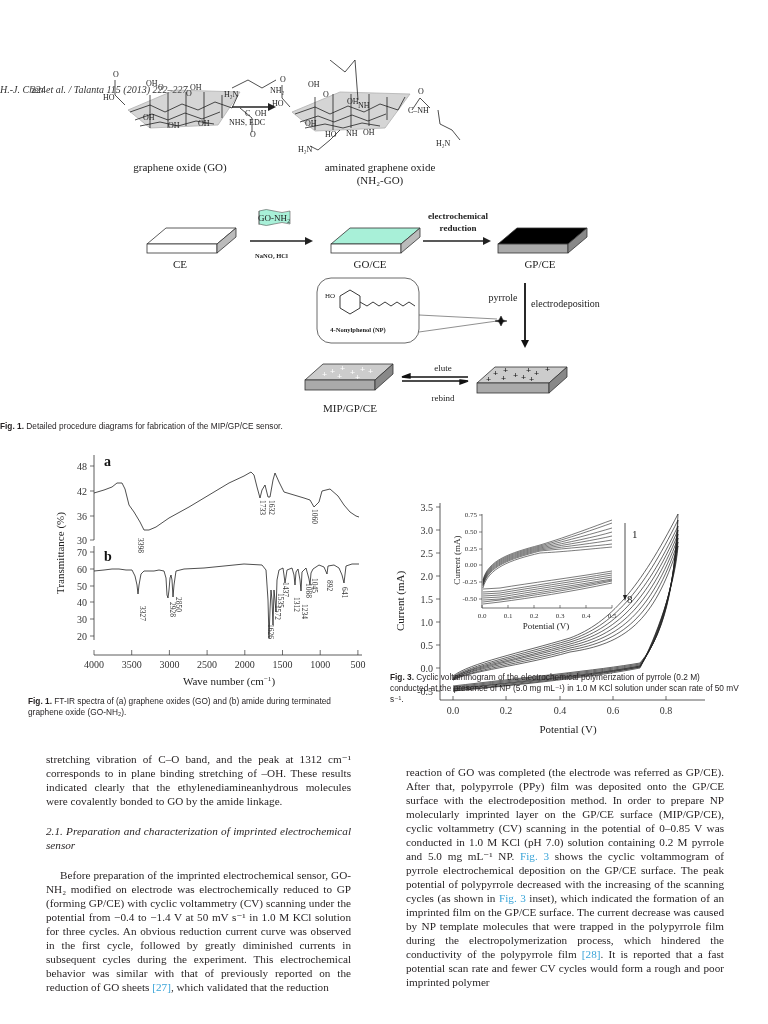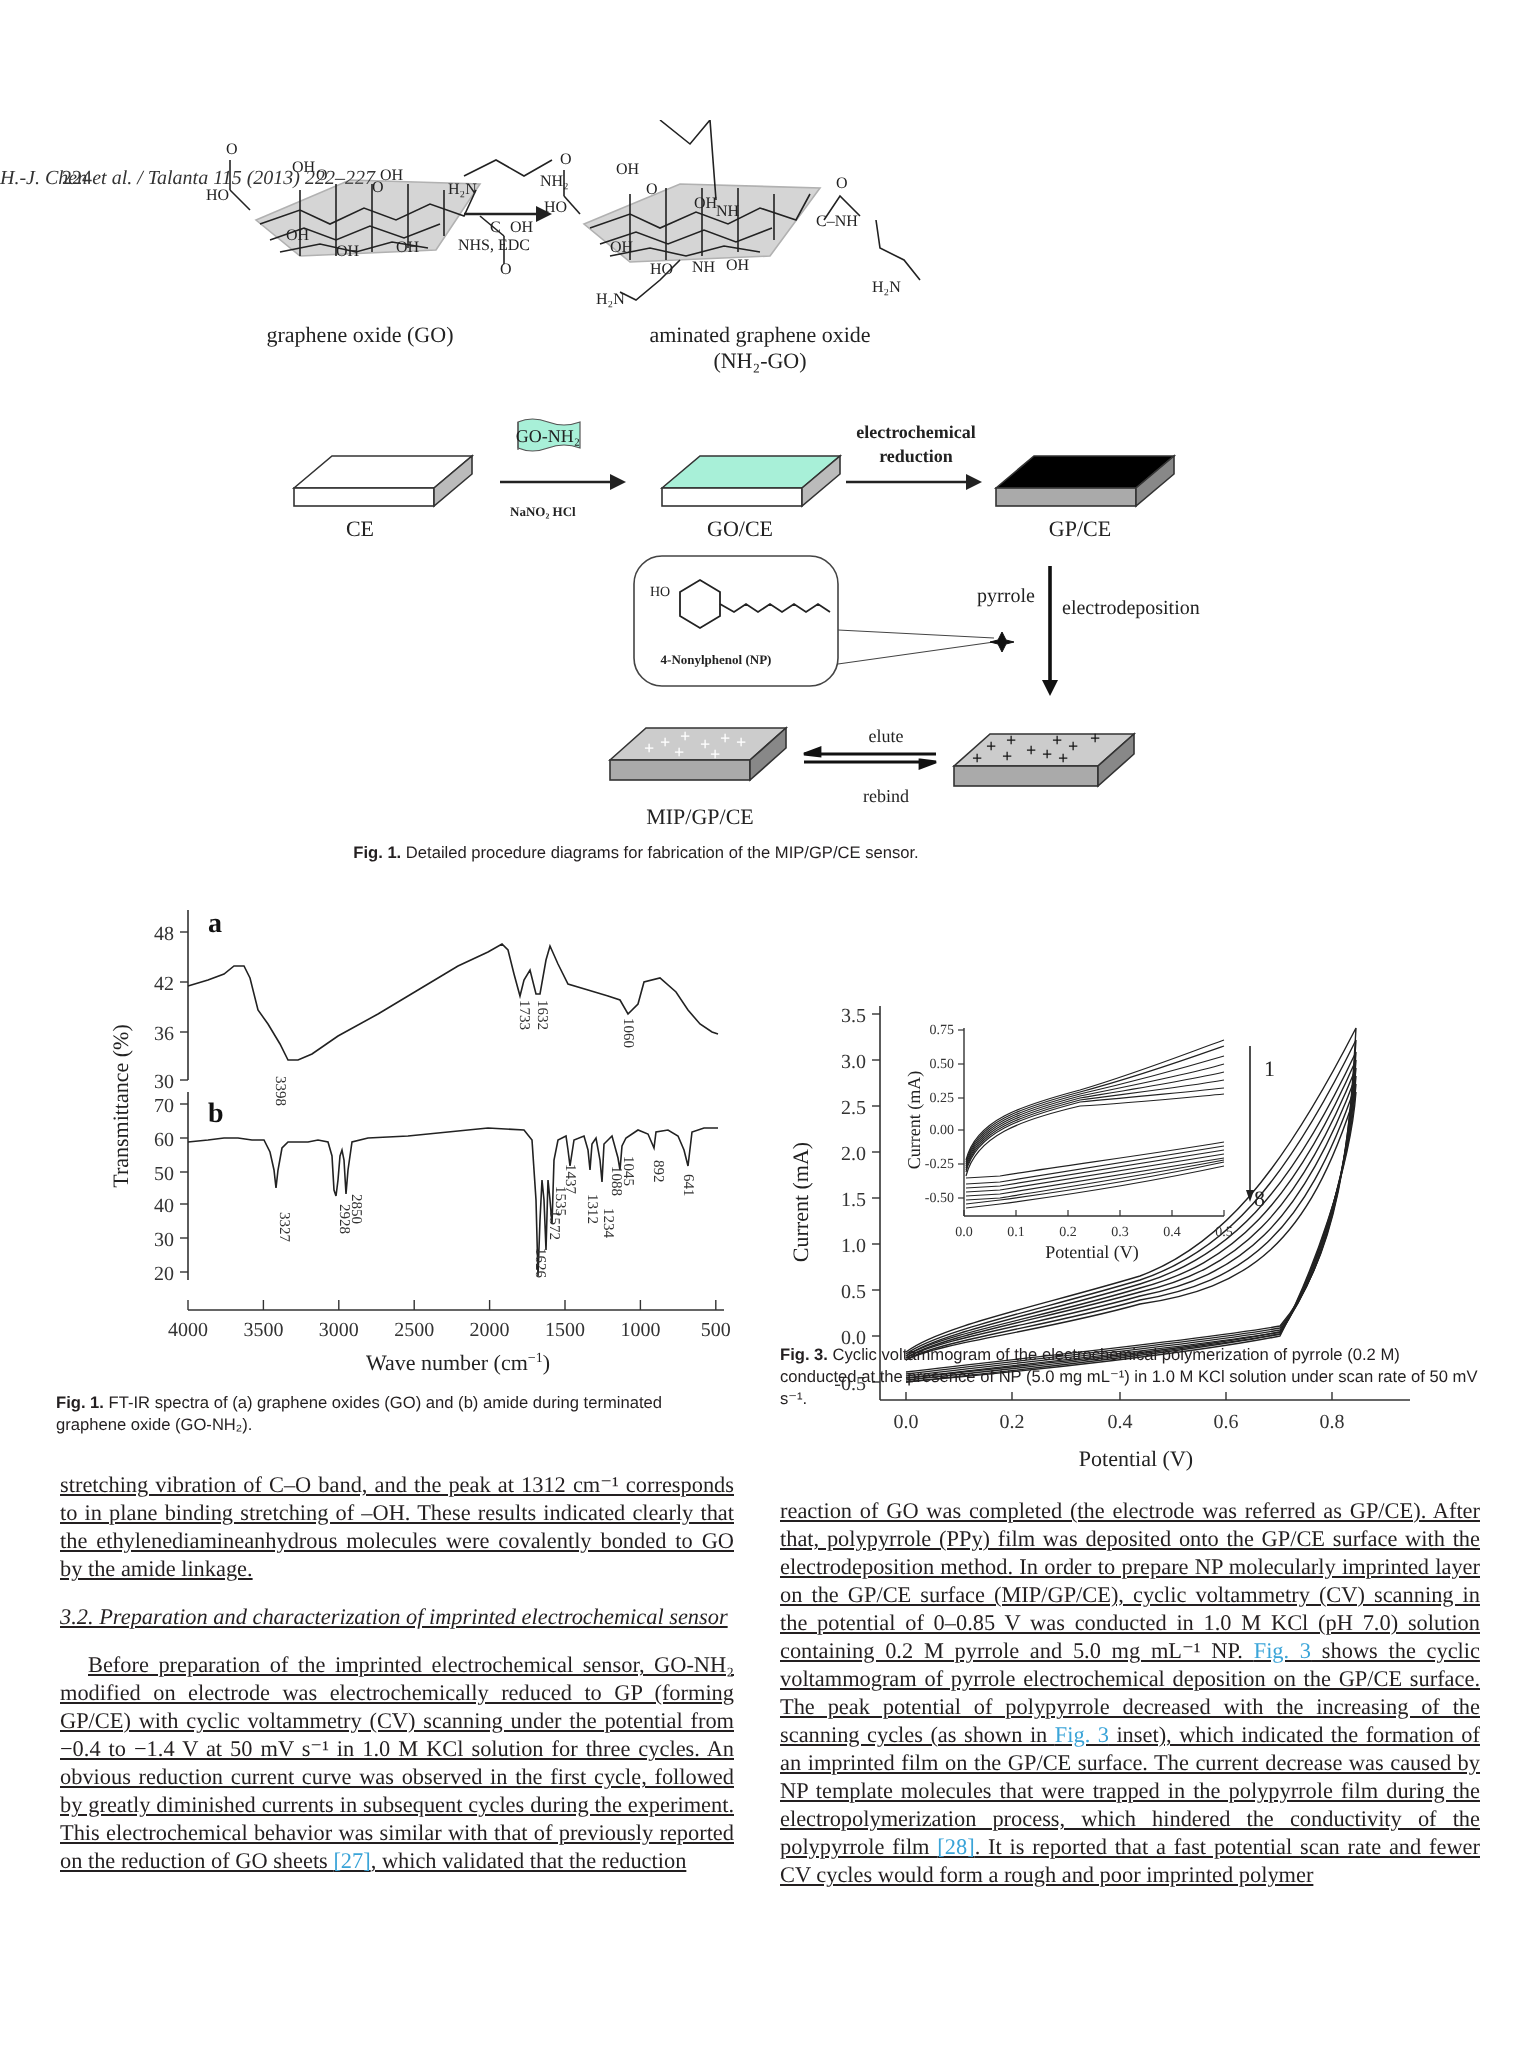--- a/index.html
+++ b/index.html
@@ -2,21 +2,21 @@
 <html><head>
 <meta charset="utf-8">
 <style>
   html, body { margin:0; padding:0; background:#ffffff; }
   body { width:768px; height:1024px; position:relative; overflow:hidden; font-family:"Liberation Serif","DejaVu Serif",serif; color:#231f20; }
   .abs { position:absolute; }
   .hdr { font-size:10px; font-style:italic; color:#333;margin-top:38px; }
   .caption { font-family:"Liberation Sans","DejaVu Sans",sans-serif; font-size:8.3px; line-height:11px; color:#231f20; }
   .caption b { font-weight:bold; }
   .body-text { font-family:"Liberation Serif","DejaVu Serif",serif; font-size:11.2px; line-height:14px; text-align:justify; color:#231f20; }
-  .body-text p { margin:0;text-decoration:underline; }
+  .body-text p { margin:16px; }
   .indent { text-indent:14px; }
   .link { color:#3aa4d8; }
   .section { font-style:italic; font-size:11.2px; line-height:14px; }
   svg text { font-family:"Liberation Serif","DejaVu Serif",serif; }
   .tick { font-size:10px; fill:#333; }
   .tick-sm { font-size:7px; fill:#333; }
   .peak { font-size:7.5px; fill:#333; }
 </style>
 </head>
 <body>
@@ -195,21 +195,21 @@
         <text x="534" y="376">+</text>
         <text x="545" y="372">+</text>
     <text x="486" y="382">+</text>
         <text x="501" y="381">+</text>
         <text x="521" y="380">+</text>
         <text x="529" y="382">+</text>
   </g>
 </svg>
 </div>
 
-<div class="abs caption" style="left:0;width:636px;top:421px;text-align:center;">
+<div class="abs caption" style="left:0;width:636px;top:421px;">
   <b>Fig. 1.</b><span> Detailed procedure diagrams for fabrication of the MIP/GP/CE sensor.</span>
 </div>
 
 <div class="abs" style="left:24px;top:450px;width:360px;height:240px;">
 <svg width="360" height="240" viewBox="20 450 360 240" xmlns="http://www.w3.org/2000/svg">
 
   <g stroke="#333" stroke-width="0.8" fill="none">
     <line x1="90" y1="455" x2="90" y2="540"></line>
     <line x1="90" y1="546" x2="90" y2="640"></line>
     <line x1="90" y1="655" x2="358" y2="655"></line>
@@ -417,19 +417,19 @@
   </g>
 </svg>
 </div>
 
 <div class="abs caption" style="left:390px;top:672px;width:350px;">
   <b>Fig. 3.</b><span> Cyclic voltammogram of the electrochemical polymerization of pyrrole (0.2 M) conducted at the presence of NP (5.0 mg mL⁻¹) in 1.0 M KCl solution under scan rate of 50 mV s⁻¹.</span>
 </div>
 
 <div class="abs body-text" style="left:30px;top:736px;width:337px;">
   <p>stretching vibration of C–O band, and the peak at 1312 cm⁻¹ corresponds to in plane binding stretching of –OH. These results indicated clearly that the ethylenediamineanhydrous molecules were covalently bonded to GO by the amide linkage.</p>
-  <p class="section" style="margin-top:10px;">3.2.  Preparation and characterization of imprinted electrochemical sensor</p>
+  <p class="section" style="margin-top:10px;">2.1.  Preparation and characterization of imprinted electrochemical sensor</p>
   <p class="indent" style="margin-top:10px;"><span>Before preparation of the imprinted electrochemical sensor, GO-NH₂ modified on electrode was electrochemically reduced to GP (forming GP/CE) with cyclic voltammetry (CV) scanning under the potential from −0.4 to −1.4 V at 50 mV s⁻¹ in 1.0 M KCl solution for three cycles. An obvious reduction current curve was observed in the first cycle, followed by greatly diminished currents in subsequent cycles during the experiment. This electrochemical behavior was similar with that of previously reported on the reduction of GO sheets </span><a class="link">[27]</a><span>, which validated that the reduction</span></p>
 </div>
 
 <div class="abs body-text" style="left:390px;top:749px;width:350px;">
   <p><span>reaction of GO was completed (the electrode was referred as GP/CE). After that, polypyrrole (PPy) film was deposited onto the GP/CE surface with the electrodeposition method. In order to prepare NP molecularly imprinted layer on the GP/CE surface (MIP/GP/CE), cyclic voltammetry (CV) scanning in the potential of 0–0.85 V was conducted in 1.0 M KCl (pH 7.0) solution containing 0.2 M pyrrole and 5.0 mg mL⁻¹ NP. </span><a class="link">Fig. 3</a><span> shows the cyclic voltammogram of pyrrole electrochemical deposition on the GP/CE surface. The peak potential of polypyrrole decreased with the increasing of the scanning cycles (as shown in </span><a class="link">Fig. 3</a><span> inset), which indicated the formation of an imprinted film on the GP/CE surface. The current decrease was caused by NP template molecules that were trapped in the polypyrrole film during the electropolymerization process, which hindered the conductivity of the polypyrrole film </span><a class="link">[28]</a><span>. It is reported that a fast potential scan rate and fewer CV cycles would form a rough and poor imprinted polymer</span></p>
 </div>
 
 </body></html>

